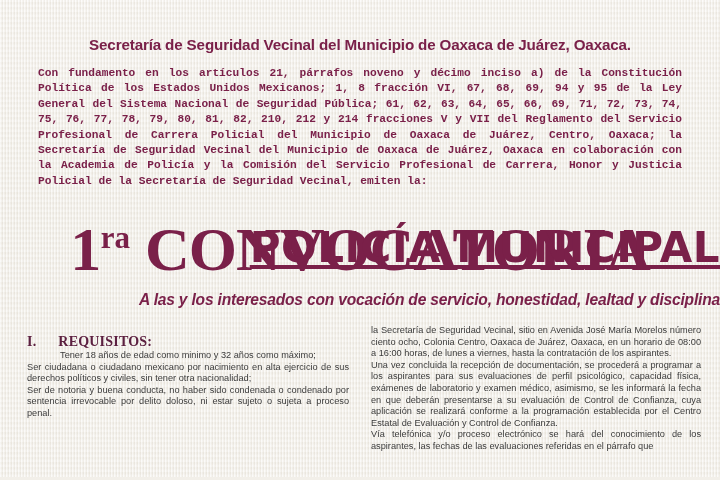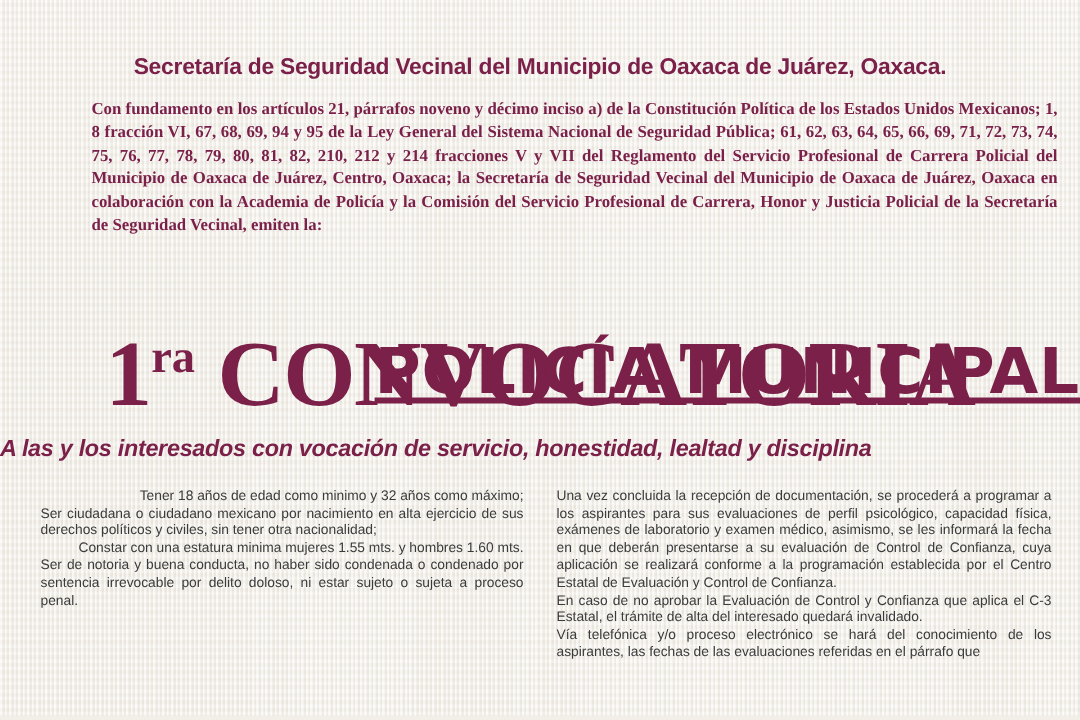--- a/index.html
+++ b/index.html
@@ -48,27 +48,26 @@
     letter-spacing: -0.15px;
     white-space: nowrap;
   }
 
   .legal-block {
     position: absolute;
     top: 66px;
     left: 38px;
     width: 644px;
     color: #7a2049;
-    font-family: Liberation Serif, serif;
+    font-family: Liberation Mono, monospace;
     font-weight: bold;
     font-size: 11.2px;
     line-height: 15.4px;
     text-align: justify;
     text-justify: inter-word;
-    padding-left: 23px;
   }
   .legal-block p { margin: 0; }
 
   
   .headline-1 {
     position: absolute;
     top: 159px;
     left: 0;
     width: 720px;
     text-align: center;
@@ -104,21 +103,21 @@
     letter-spacing: 0.5px;
     white-space: nowrap;
     text-decoration: underline;
   }
 
   .tagline {
     position: absolute;
     top: 291px;
     left: 0;
     width: 720px;
-    text-align: left;
+    text-align: right;
     color: #7a2049;
     font-family: "Liberation Sans", sans-serif;
     font-weight: bold;
     font-style: italic;
     font-size: 15.6px;
     letter-spacing: -0.2px;
     white-space: nowrap;
   }
 
   
@@ -148,21 +147,21 @@
     color: #5c2040;
     font-family: "Liberation Serif", serif;
     font-weight: bold;
     font-size: 14px;
     line-height: 15px;
     text-align: left;
     letter-spacing: 0.2px;
   }
   .section-heading .numeral { margin-right: 22px; }
 
-  .req-line { text-align: right; }
+  .req-line { text-align: center; }
   .req-line.just { text-align: justify; }
 </style>
 </head>
 <body>
 
 <div id="poster">
 
   <div class="org-title">Secretaría de Seguridad Vecinal del Municipio de Oaxaca de Juárez, Oaxaca.</div>
 
   <div class="legal-block">
@@ -172,27 +171,29 @@
   <div class="headline-1">
     <span class="num">1</span><span class="ord">ra</span><span> </span><span class="word">CONVOCATORIA</span>
   </div>
 
   <div class="headline-2">POLICÍA MUNICIPAL</div>
 
   <div class="tagline">A las y los interesados con vocación de servicio, honestidad, lealtad y disciplina</div>
 
   <div class="col col-left">
 
+    <div class="section-heading">
+      <span class="numeral">I.</span><span>REQUISITOS:</span>
+    </div>
 
     <p class="req-line">Tener 18 años de edad como minimo y 32 años como máximo;</p>
     <p class="req-line just">Ser ciudadana o ciudadano mexicano por nacimiento en alta ejercicio de sus derechos políticos y civiles, sin tener otra nacionalidad;</p>
-    <p class="req-line">Constar con una estatura minima mujeres 1.55 mts. y hombres 1.60 mts.</p>
     <p class="req-line just">Ser de notoria y buena conducta, no haber sido condenada o condenado por sentencia irrevocable por delito doloso, ni estar sujeto o sujeta a proceso penal.</p>
 
   </div>
 
   <div class="col col-right">
+    <p>la Secretaría de Seguridad Vecinal, sitio en Avenida José María Morelos número ciento ocho, Colonia Centro, Oaxaca de Juárez, Oaxaca, en un horario de 08:00 a 16:00 horas, de lunes a viernes, hasta la contratación de los aspirantes.</p>
     <p>Una vez concluida la recepción de documentación, se procederá a programar a los aspirantes para sus evaluaciones de perfil psicológico, capacidad física, exámenes de laboratorio y examen médico, asimismo, se les informará la fecha en que deberán presentarse a su evaluación de Control de Confianza, cuya aplicación se realizará conforme a la programación establecida por el Centro Estatal de Evaluación y Control de Confianza.</p>
-    <p>En caso de no aprobar la Evaluación de Control y Confianza que aplica el C-3 Estatal, el trámite de alta del interesado quedará invalidado.</p>
     <p>Vía telefónica y/o proceso electrónico se hará del conocimiento de los aspirantes, las fechas de las evaluaciones referidas en el párrafo que</p>
   </div>
 
 </div>
 
 </body></html>

